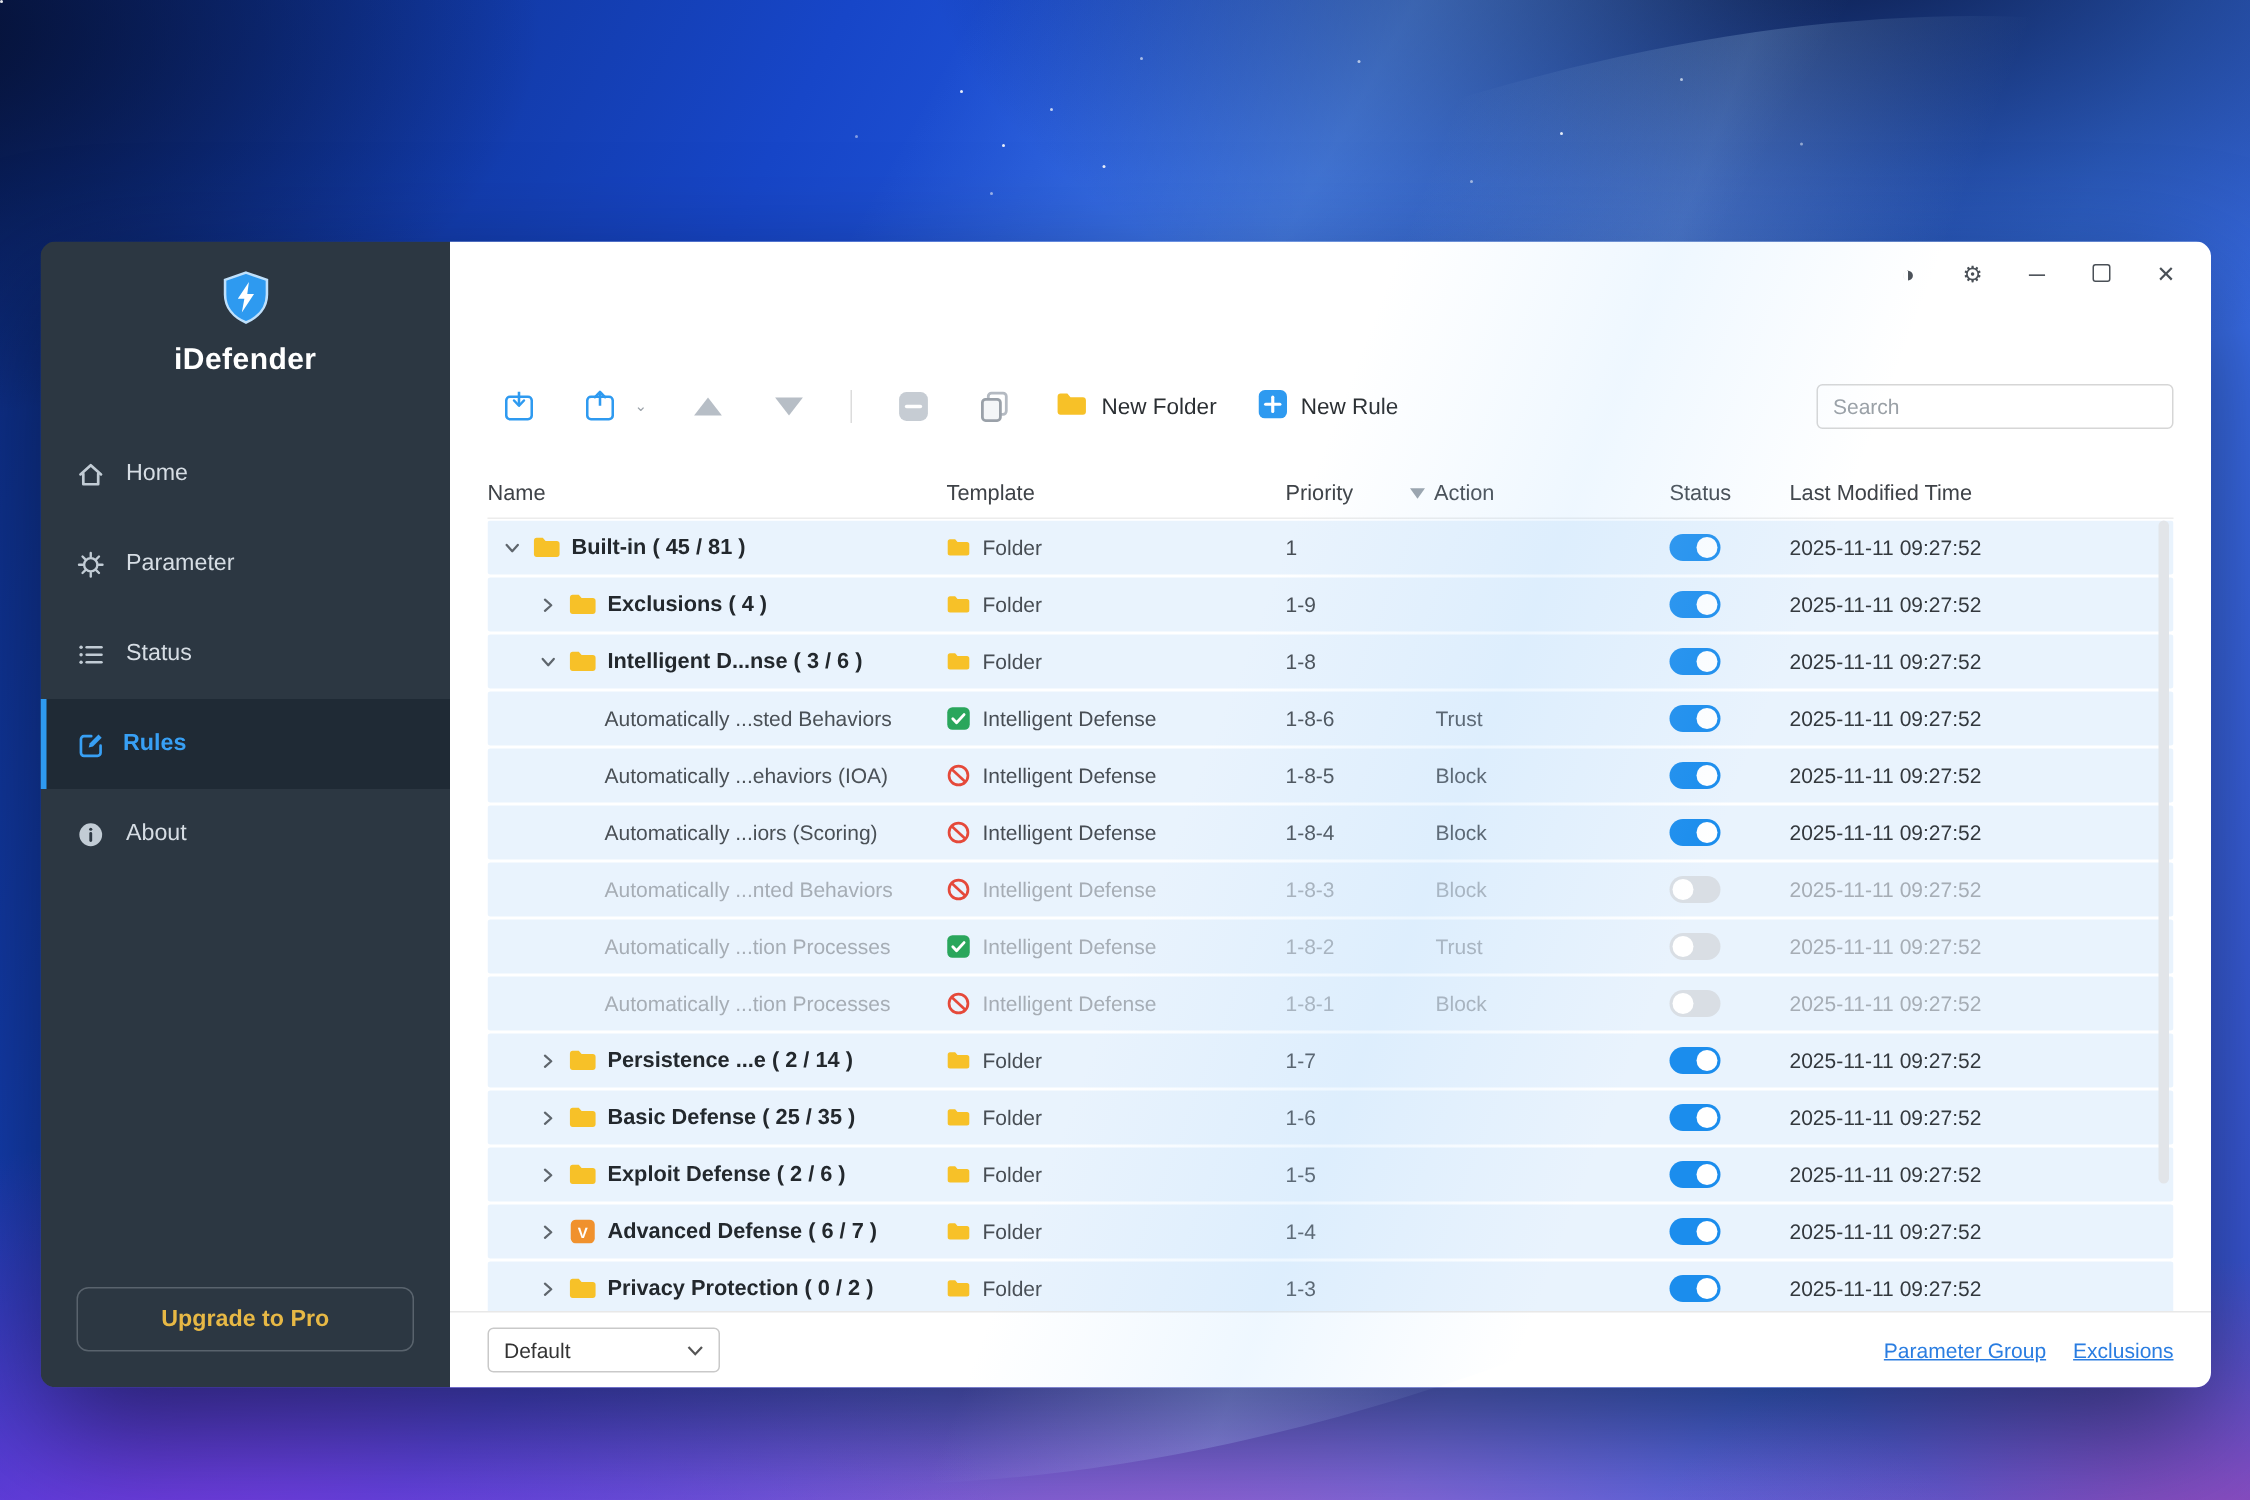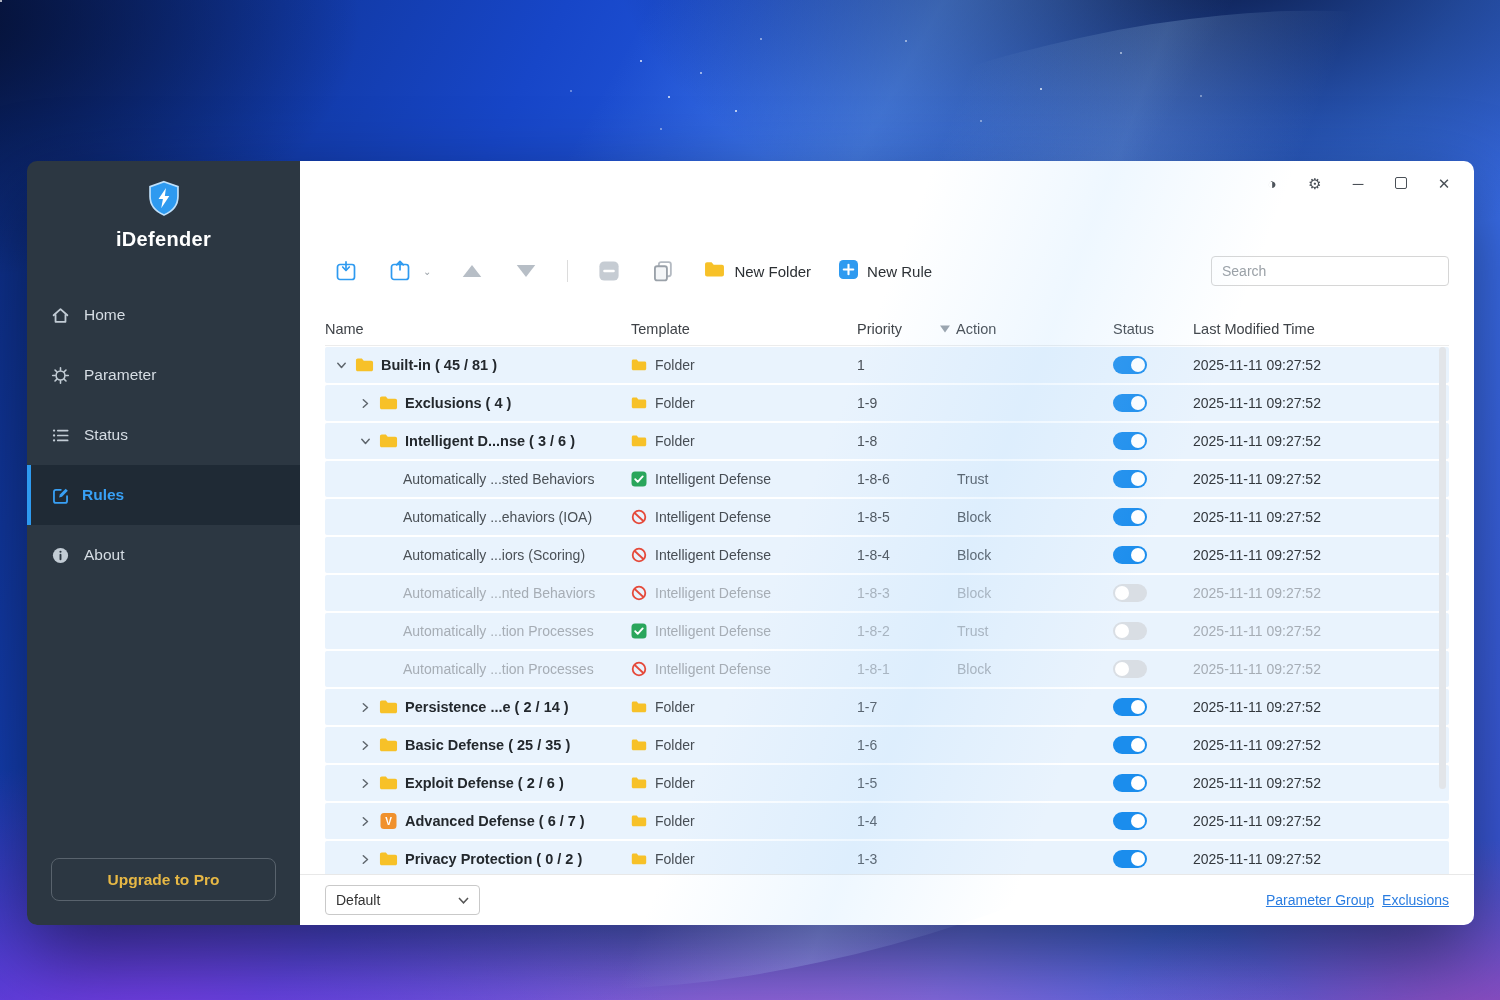--- a/index.html
+++ b/index.html
@@ -97,21 +97,21 @@
   .toggle.off::after{right:auto;left:2px;}
   .row.dimmed .toggle.off{background:#d9dee4;}
 
   .vscroll{position:absolute;right:28px;top:186px;width:7px;height:442px;background:#e2e5e9;border-radius:4px;cursor:pointer;}
 
   
   .footer{border-top:1px solid #e8e8e8;height:50px;display:flex;align-items:center;padding:0 25px;gap:22px;}
   .gselect{width:155px;height:30px;border:1px solid #c9c9c9;border-radius:4px;display:flex;align-items:center;
     justify-content:space-between;padding:0 10px;font-size:14px;color:#333;cursor:pointer;box-sizing:border-box;background:#fff;}
   .gselect svg{width:11px;height:7px;}
-  .flinks{margin-left:auto;display:flex;gap:8px;}
+  .flinks{margin-left:auto;display:flex;gap:18px;}
   .flinks a{color:#2a7de1;font-size:14px;text-decoration:underline;cursor:pointer;}
 </style>
 </head>
 <body>
 
 <div class="desktop">
   <div class="stars"></div>
 
   <div class="window">
 

